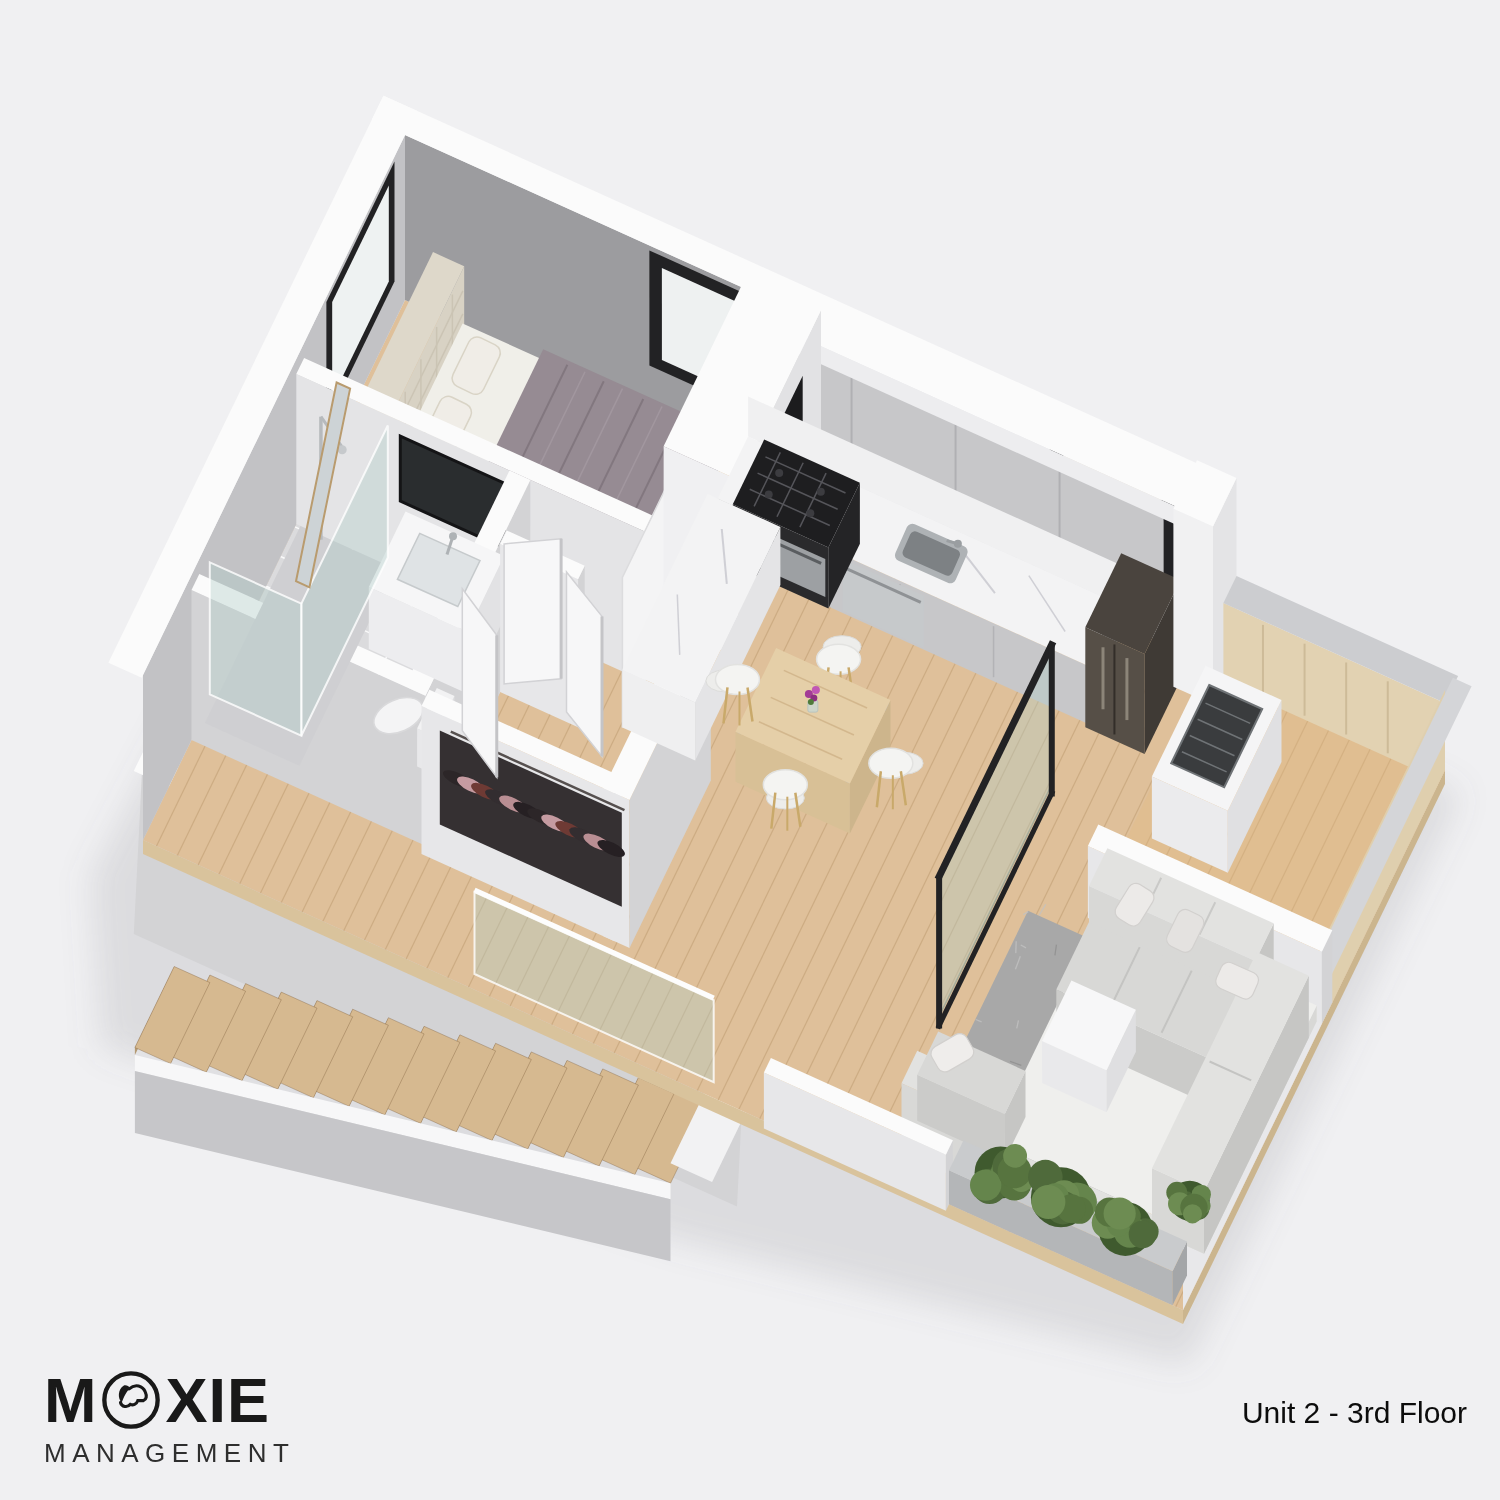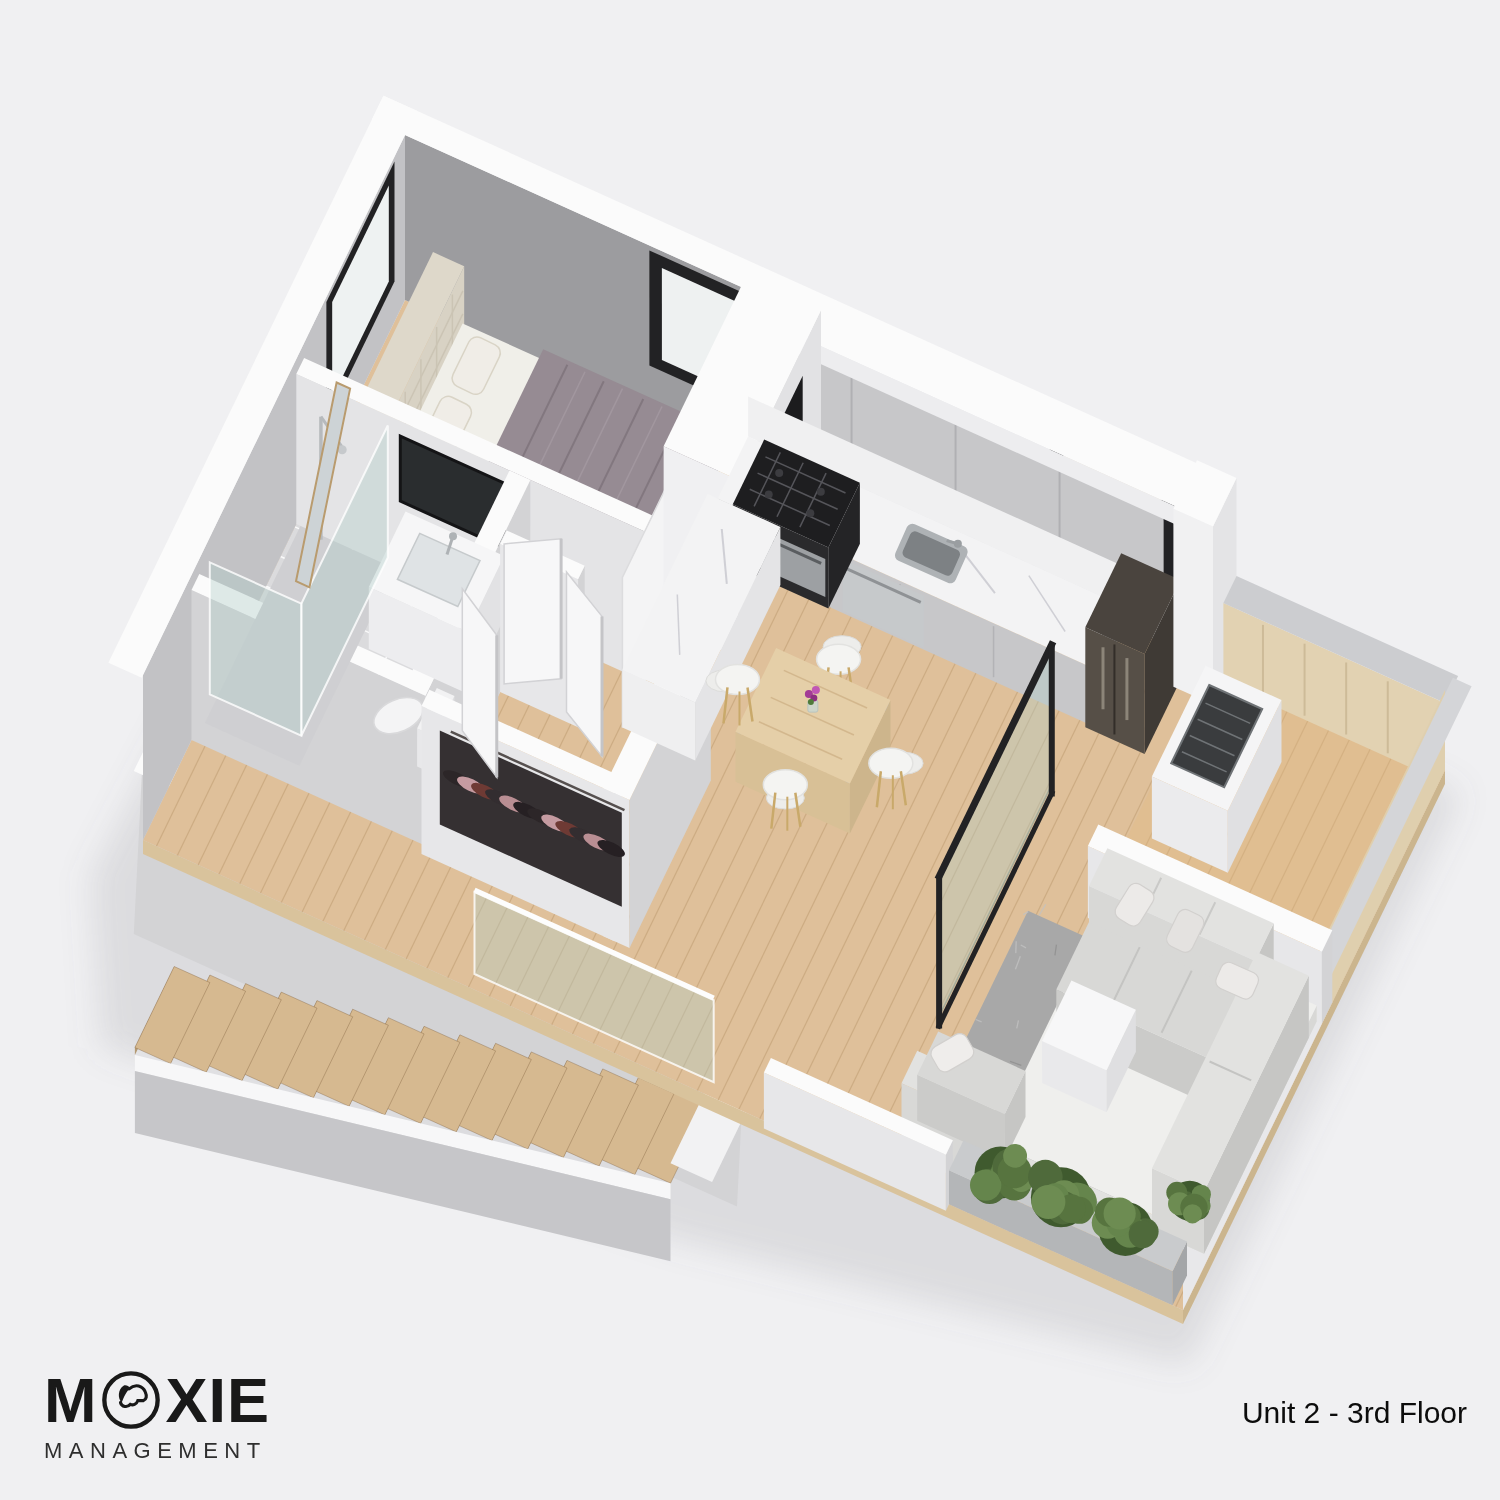--- a/index.html
+++ b/index.html
@@ -4,21 +4,21 @@
 <style>
   html,body{margin:0;padding:0;width:1500px;height:1500px;overflow:hidden;
     font-family:"Liberation Sans", sans-serif;}
   body{background:#f0f0f2;position:relative;}
   #scene{position:absolute;left:0;top:0;width:1500px;height:1500px;display:block;}
   .brand{position:absolute;left:44px;top:1368px;user-select:none;}
   .logo-row{display:flex;align-items:center;height:64px;}
   .logo-word{font-size:63px;font-weight:700;letter-spacing:1px;color:#191919;line-height:1;}
   .logo-o{width:62px;height:62px;margin:0 3px;display:inline-block;}
   .logo-o svg{width:62px;height:62px;display:block;}
-  .logo-sub{font-size:22px;font-weight:400;letter-spacing:6.5px;color:#2e2e2e;margin-top:6px;}
+  .logo-sub{font-size:26px;font-weight:400;letter-spacing:6.5px;color:#2e2e2e;margin-top:6px;}
   .caption{position:absolute;right:33px;top:1396px;font-size:30px;font-weight:400;color:#0c0c0c;}
 </style>
 </head>
 <body>
 
 <svg id="scene" viewBox="0 0 1500 1500" aria-label="3D floor plan">
   <defs>
     <filter id="soft" x="-30%" y="-30%" width="160%" height="160%">
       <feGaussianBlur stdDeviation="16"></feGaussianBlur>
     </filter>

